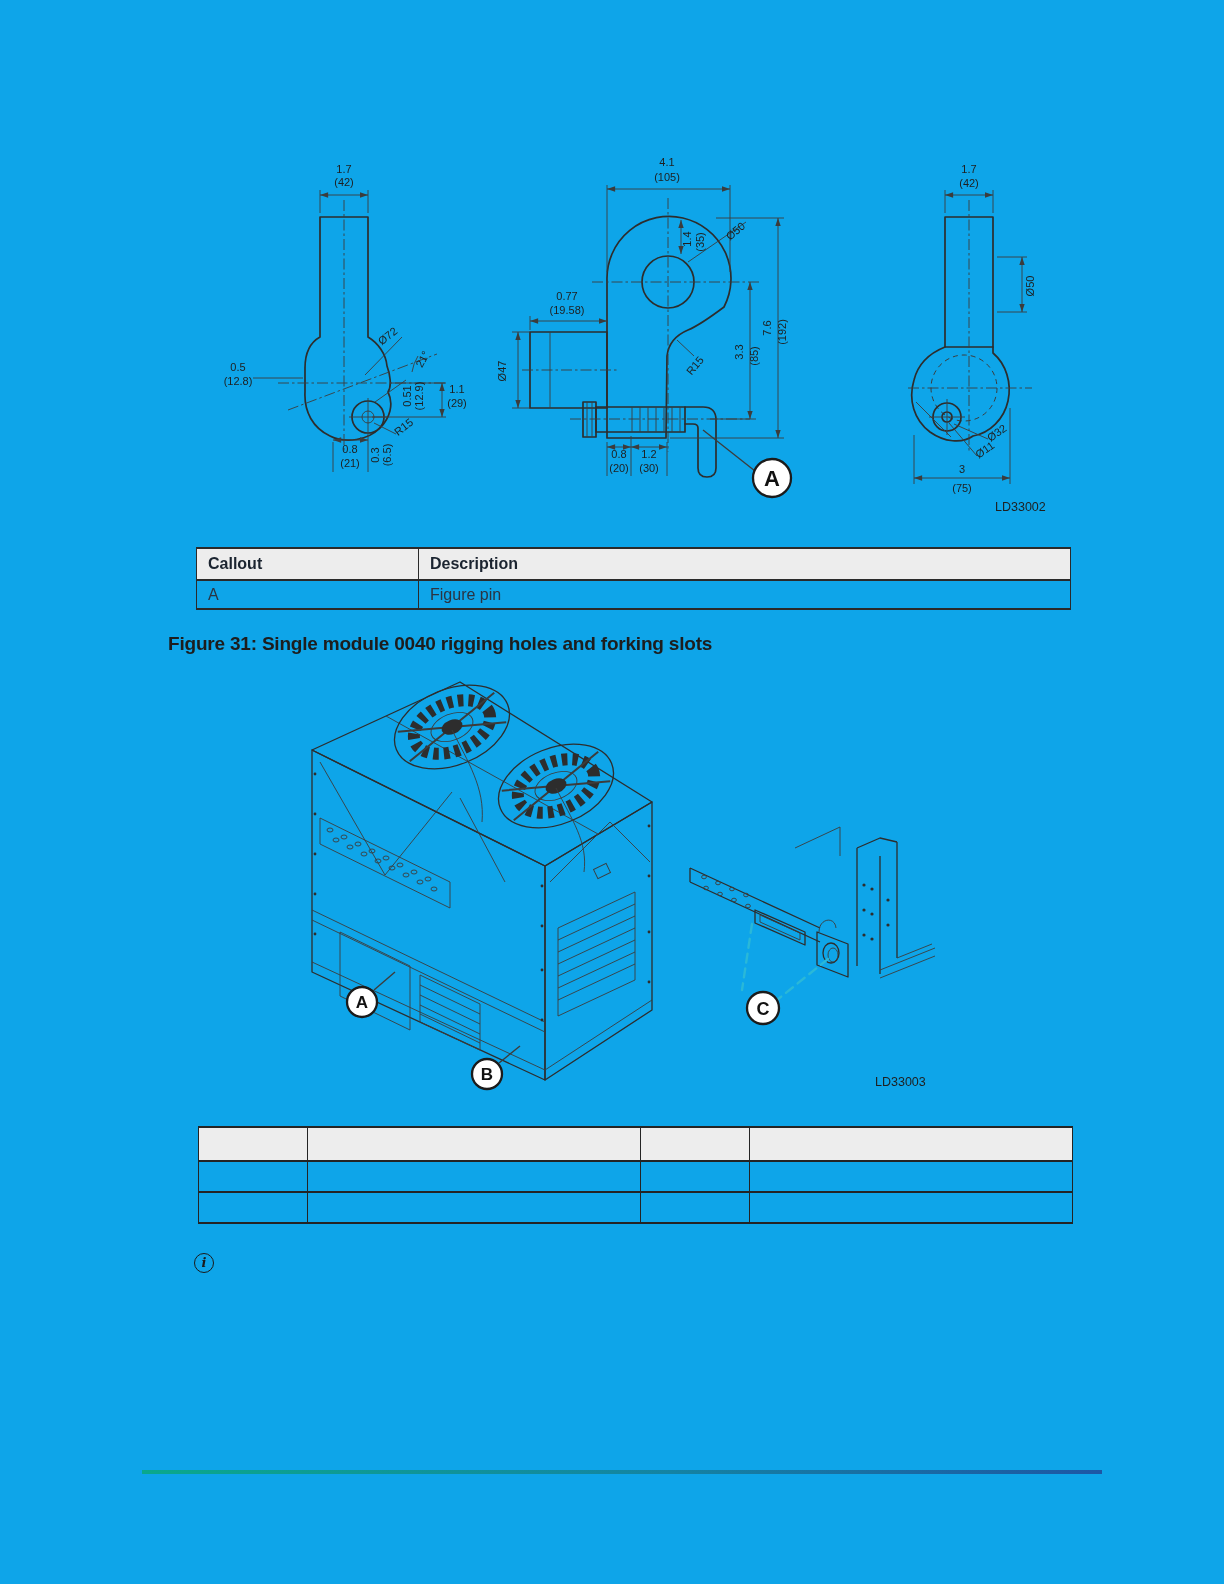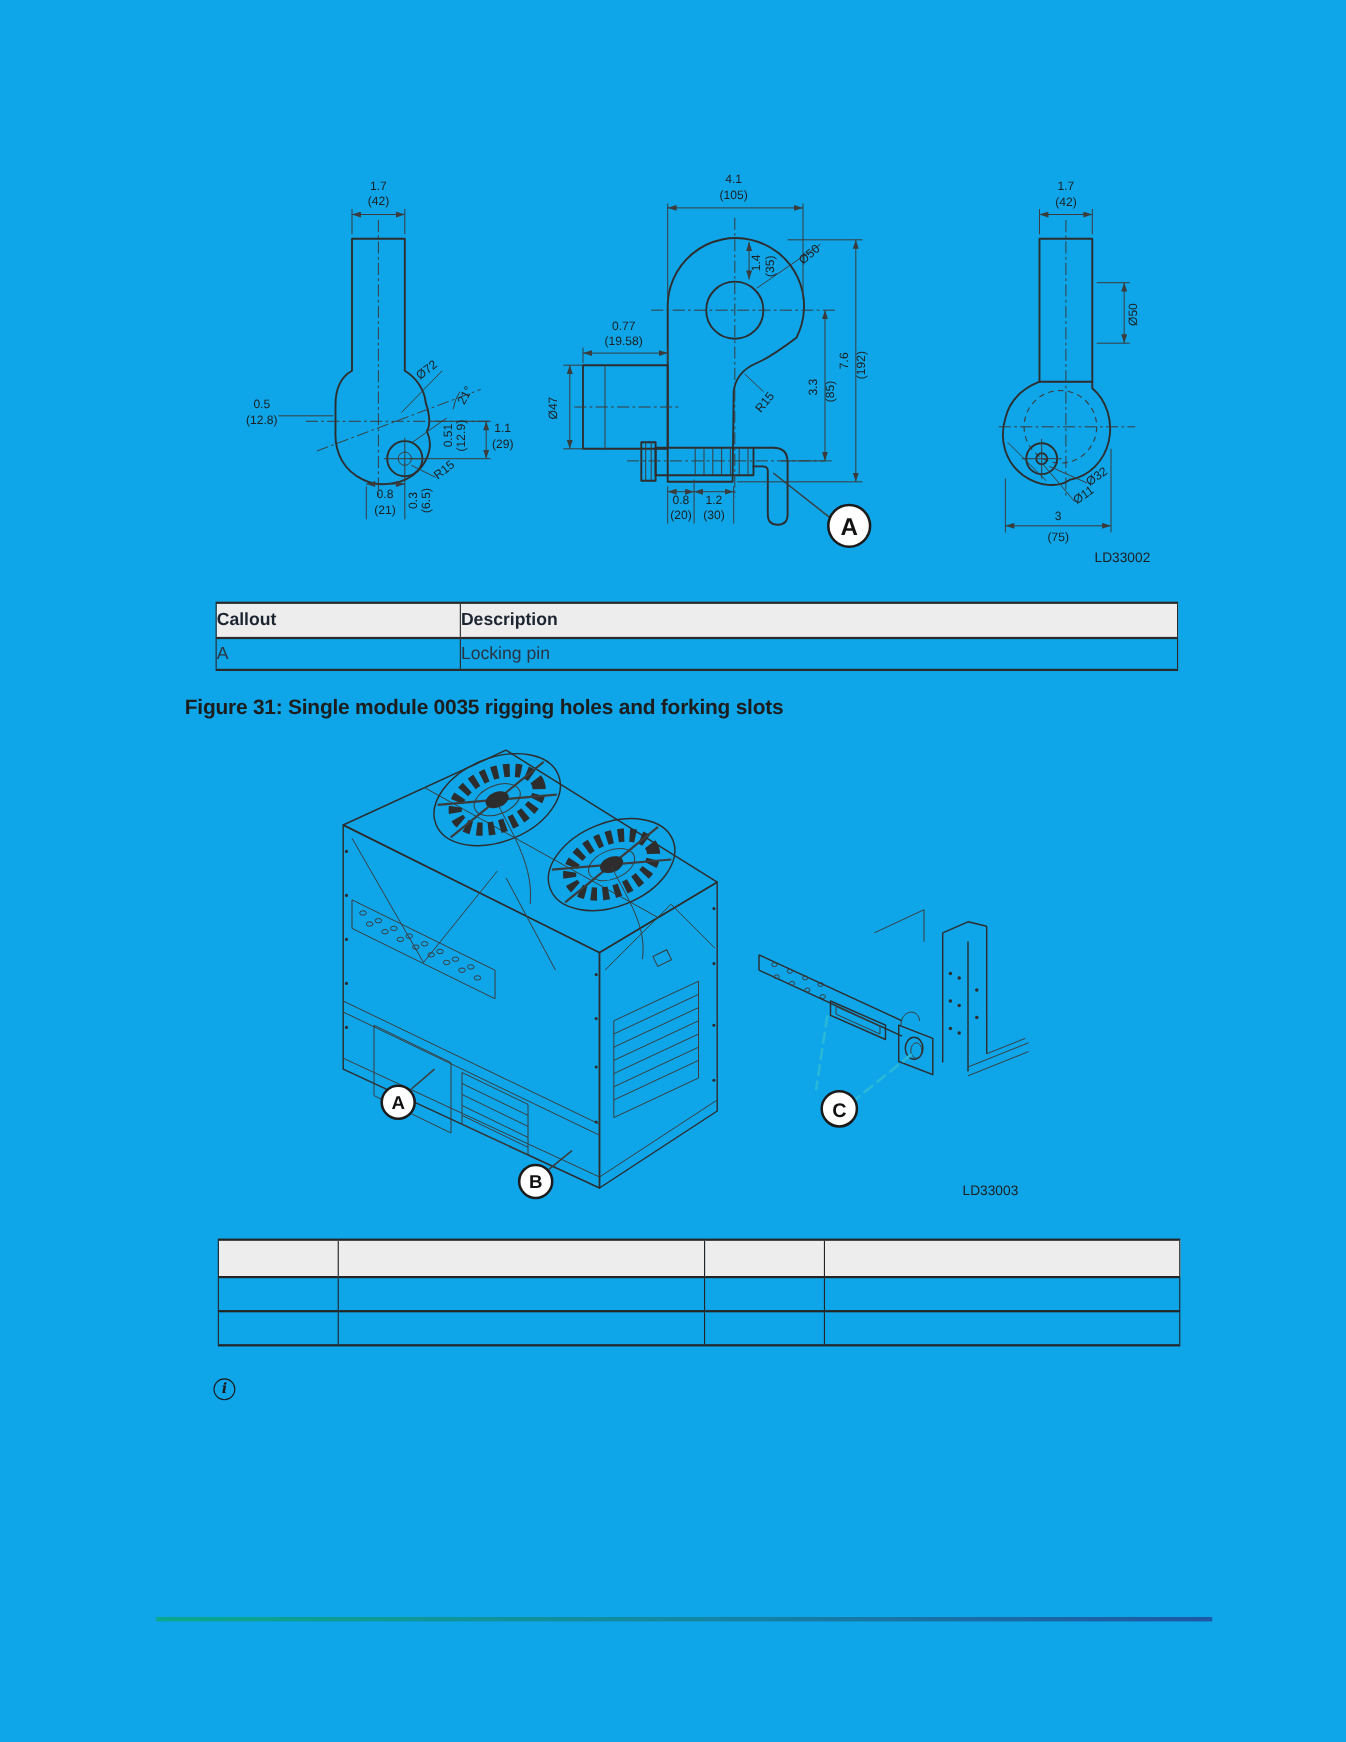--- a/index.html
+++ b/index.html
@@ -18,21 +18,21 @@
   .dim{fill:none;stroke:#3c3c3c;stroke-width:0.9;marker-start:url(#arrS);marker-end:url(#arrE);}
   .blades{fill:none;stroke:#2d2d2d;stroke-width:12;stroke-dasharray:5.5 5;}
   .cyan{fill:none;stroke:#2ab8d8;stroke-width:2.4;stroke-dasharray:9 6;stroke-linecap:round;}
   .co-c{fill:#fff;stroke:#1b1b1b;stroke-width:2.3;}
   .co-t{font-weight:bold;text-anchor:middle;fill:#111;}
   .dot{fill:#2d2d2d;stroke:none;}
 
   .caption{position:absolute;left:168px;top:633px;font-weight:bold;font-size:19px;color:#1d1d1d;letter-spacing:-0.2px;}
 
   table.t1{position:absolute;left:196px;top:547px;width:874px;border-collapse:collapse;font-size:16px;color:#2b3442;table-layout:fixed;}
-  table.t1 th,table.t1 td{border:1px solid #2a2a2a;border-top-width:2px;border-bottom-width:2px;padding:3px 0;text-align:left;vertical-align:middle;margin-top:16px;}
+  table.t1 th,table.t1 td{border:1px solid #2a2a2a;border-top-width:2px;border-bottom-width:2px;padding:3px 11px;text-align:left;vertical-align:middle;margin-top:16px;}
   table.t1 th{background:#ededed;font-weight:bold;color:#1b2430;height:32px;}
   table.t1 td{height:29px;}
 
   table.t2{position:absolute;left:198px;top:1126px;width:874px;border-collapse:collapse;table-layout:fixed;font-size:14px;color:#2b3442;}
   table.t2 th,table.t2 td{border:1px solid #242424;border-top-width:2px;border-bottom-width:2px;padding:2px 8px;text-align:left;}
   table.t2 th{background:#ededed;height:34px;}
   table.t2 td{height:31px;}
 
   .note-icon{position:absolute;left:194px;top:1253px;width:20px;height:20px;border:1.7px solid #1b1b1b;border-radius:50%;display:flex;align-items:center;justify-content:center;font-family:"DejaVu Serif",serif;font-style:italic;font-weight:bold;font-size:13px;color:#1b1b1b;padding-bottom:1px;}
 
@@ -195,26 +195,26 @@
         <col style="width:222px">
         <col style="width:652px">
       </colgroup>
     <tbody>
         <tr>
       <th>Callout</th>
       <th>Description</th>
     </tr>
     <tr>
       <td>A</td>
-      <td>Locking pin</td>
+      <td>Figure pin</td>
     </tr>
   </tbody>
     </table>
 
-  <div class="caption">Figure 31: Single module 0035 rigging holes and forking slots</div>
+  <div class="caption">Figure 31: Single module 0040 rigging holes and forking slots</div>
 
   <svg style="position:absolute;left:300px;top:670px;" width="640" height="422" viewBox="0 0 640 422">
 
     <g>
 
       <path class="ol2" d="M12,80 L160,12 L352,132 L245,196 Z"></path>
       <path class="ol2" d="M12,80 L245,196 L245,410 L12,302 Z"></path>
       <path class="ol2" d="M245,196 L352,132 L352,340 L245,410 Z"></path>
       <path class="tl" d="M86,46 L298,164"></path>
 

